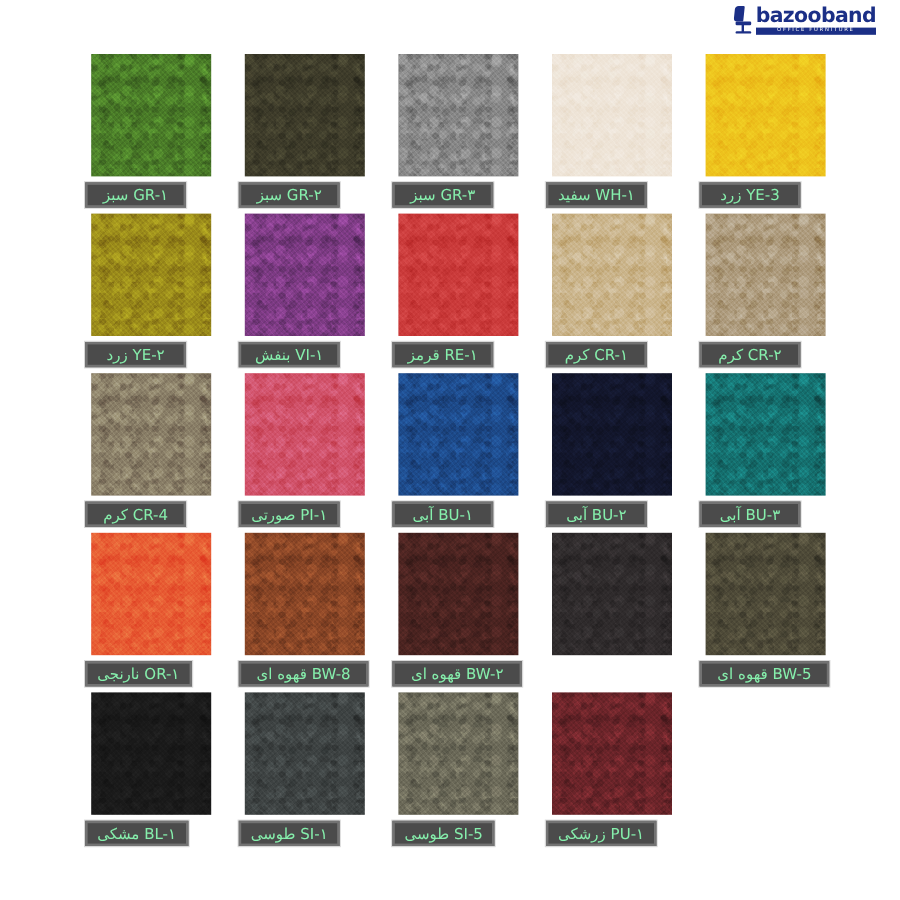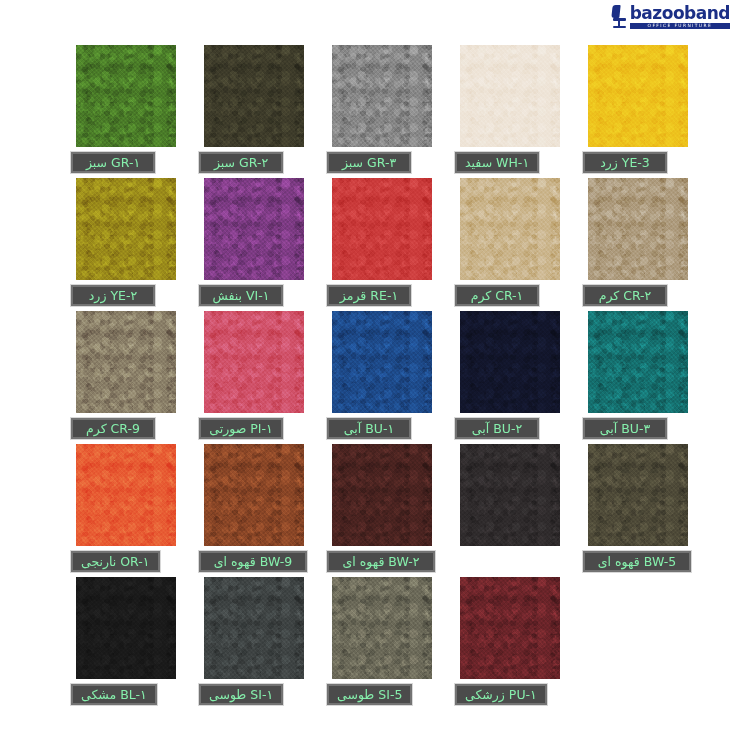--- a/index.html
+++ b/index.html
@@ -240,21 +240,21 @@
     <div class="swatch-cell">
       <div class="swatch-chip" style="background-color: rgb(203, 181, 140);"></div>
       <div class="swatch-label">CR-۱ کرم</div>
     </div>
     <div class="swatch-cell">
       <div class="swatch-chip" style="background-color: rgb(174, 156, 126);"></div>
       <div class="swatch-label">CR-۲ کرم</div>
     </div>
     <div class="swatch-cell">
       <div class="swatch-chip" style="background-color: rgb(138, 127, 104);"></div>
-      <div class="swatch-label">CR-9 کرم</div>
+      <div class="swatch-label">CR-4 کرم</div>
     </div>
     <div class="swatch-cell">
       <div class="swatch-chip" style="background-color: rgb(209, 82, 106);"></div>
       <div class="swatch-label">PI-۱ صورتی</div>
     </div>
     <div class="swatch-cell">
       <div class="swatch-chip" style="background-color: rgb(29, 74, 138);"></div>
       <div class="swatch-label">BU-۱ آبی</div>
     </div>
     <div class="swatch-cell">
@@ -264,21 +264,21 @@
     <div class="swatch-cell">
       <div class="swatch-chip" style="background-color: rgb(21, 112, 111);"></div>
       <div class="swatch-label">BU-۳ آبی</div>
     </div>
     <div class="swatch-cell">
       <div class="swatch-chip" style="background-color: rgb(232, 92, 51);"></div>
       <div class="swatch-label">OR-۱ نارنجی</div>
     </div>
     <div class="swatch-cell">
       <div class="swatch-chip" style="background-color: rgb(138, 70, 38);"></div>
-      <div class="swatch-label wide">BW-9 قهوه ای</div>
+      <div class="swatch-label wide">BW-8 قهوه ای</div>
     </div>
     <div class="swatch-cell">
       <div class="swatch-chip" style="background-color: rgb(74, 35, 32);"></div>
       <div class="swatch-label wide">BW-۲ قهوه ای</div>
     </div>
     <div class="swatch-cell">
       <div class="swatch-chip" style="background-color: rgb(47, 43, 44);"></div>
     </div>
     <div class="swatch-cell">
       <div class="swatch-chip" style="background-color: rgb(78, 74, 56);"></div>

